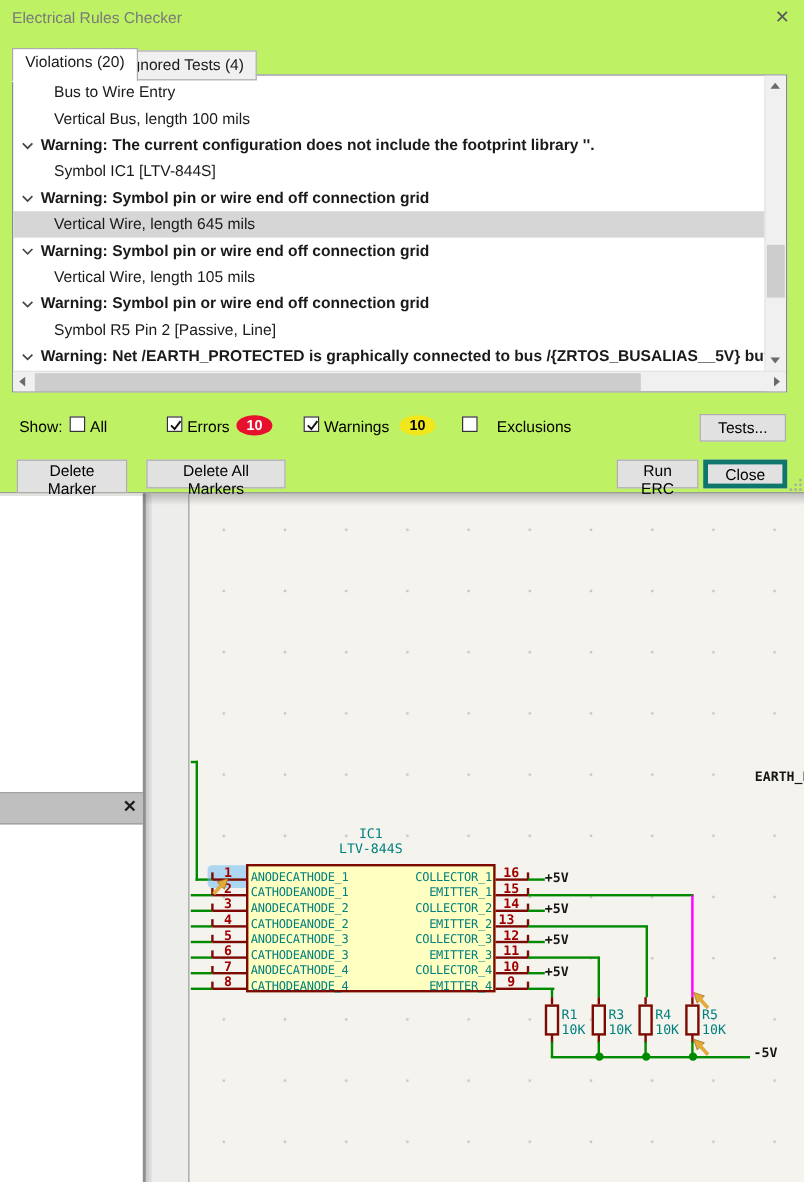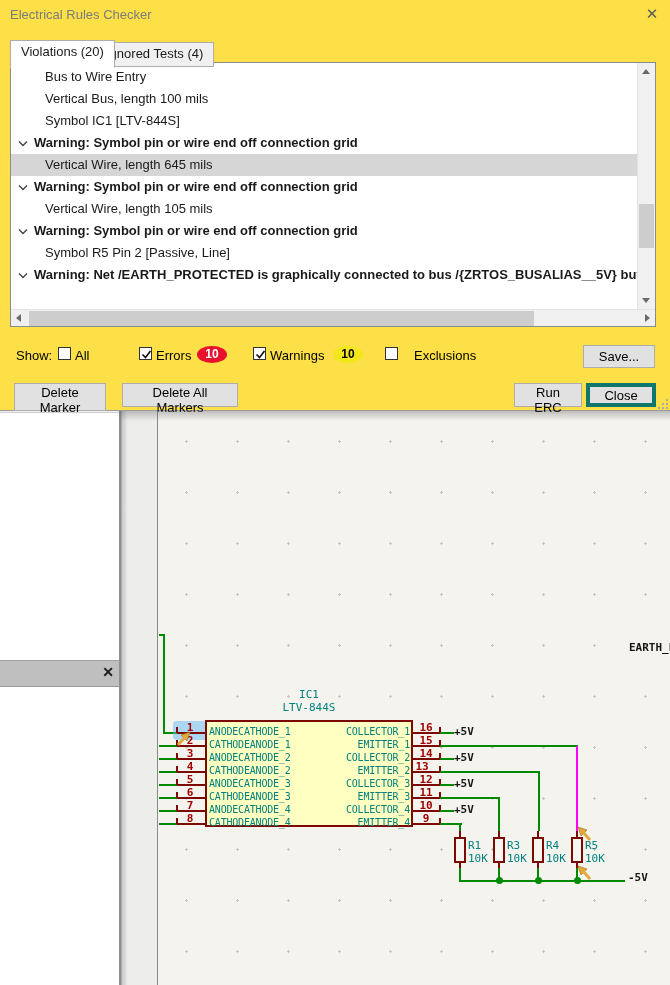--- a/index.html
+++ b/index.html
@@ -1,21 +1,21 @@
 <!DOCTYPE html>
 <html><head>
 <meta charset="utf-8">
 <style>
   html,body{margin:0;padding:0;}
   body{width:670px;height:985px;overflow:hidden;background:#F0F0F0;
        font-family:"Liberation Sans",sans-serif;-webkit-font-smoothing:antialiased;position:relative;}
   #app{position:absolute;inset:0;}
 
   
-  .dialog{position:absolute;left:0;top:0;width:670px;height:410px;background:#fde047;
+  .dialog{position:absolute;left:0;top:0;width:670px;height:410px;background:#bef264;
           border-bottom:1px solid #9B9B9B;}
   .titlebar{position:absolute;left:0;top:0;width:670px;height:30px;}
   .title{position:absolute;left:10px;top:7px;font-size:13px;color:#7A7A7A;}
   .close-x{position:absolute;right:9px;top:5px;font-size:15px;color:#5A5A5A;cursor:default;
            width:18px;text-align:center;}
   .tabs{position:absolute;left:10px;top:40px;height:23px;}
   .tab{position:absolute;font-size:13px;color:#1A1A1A;padding:3px 10px 4px 10px;
        border:1px solid #ACACAC;background:#F0F0F0;white-space:nowrap;}
   .tab.active{left:0;top:0;background:#FFFFFF;border-bottom:1px solid #FFFFFF;z-index:2;height:19px;}
   .tab.inactive{left:85px;top:2px;height:16px;z-index:1;}
@@ -111,20 +111,23 @@
 
     <div class="tabs">
       <div class="tab active">Violations (20)</div>
       <div class="tab inactive">Ignored Tests (4)</div>
     </div>
 
     <div class="listbox">
       <div class="rows">
         <div class="vrow child"><span>Bus to Wire Entry</span></div>
         <div class="vrow child"><span>Vertical Bus, length 100 mils</span></div>
+        <div class="vrow parent"><svg class="chev" width="10" height="7" viewBox="0 0 10 7">
+              <polyline points="1,1.5 5,5.5 9,1.5" fill="none" stroke="#444" stroke-width="1.4"></polyline>
+            </svg><span>Warning: The current configuration does not include the footprint library ''.</span></div>
         <div class="vrow child"><span>Symbol IC1 [LTV-844S]</span></div>
         <div class="vrow parent"><svg class="chev" width="10" height="7" viewBox="0 0 10 7">
               <polyline points="1,1.5 5,5.5 9,1.5" fill="none" stroke="#444" stroke-width="1.4"></polyline>
             </svg><span>Warning: Symbol pin or wire end off connection grid</span></div>
         <div class="vrow child selected"><span>Vertical Wire, length 645 mils</span></div>
         <div class="vrow parent"><svg class="chev" width="10" height="7" viewBox="0 0 10 7">
               <polyline points="1,1.5 5,5.5 9,1.5" fill="none" stroke="#444" stroke-width="1.4"></polyline>
             </svg><span>Warning: Symbol pin or wire end off connection grid</span></div>
         <div class="vrow child"><span>Vertical Wire, length 105 mils</span></div>
         <div class="vrow parent"><svg class="chev" width="10" height="7" viewBox="0 0 10 7">
@@ -168,21 +171,21 @@
       <span class="badge red" style="left:197px;background:#E8112D">10</span>
       <span class="cb" style="left:253px">
           <svg width="13" height="13" viewBox="0 0 13 13">
             <polyline points="2.5,6.5 5.5,9.5 10.5,3" fill="none" stroke="#111" stroke-width="1.6"></polyline>
           </svg>
         </span>
       <span class="flabel" style="left:270px">Warnings</span>
       <span class="badge yellow" style="left:333px;background:#F2E71C">10</span>
       <span class="cb" style="left:385px"></span>
       <span class="flabel" style="left:414px">Exclusions</span>
-      <button class="btn" style="left:583px;top:3px;width:72px;height:23px">Save...</button>
+      <button class="btn" style="left:583px;top:3px;width:72px;height:23px">Tests...</button>
     </div>
 
     <button class="btn" style="left:14px;top:383px;width:92px;height:28px">Delete Marker</button>
     <button class="btn" style="left:122px;top:383px;width:116px;height:24px">Delete All Markers</button>
     <button class="btn" style="left:514px;top:383px;width:68px;height:24px">Run ERC</button>
     <button class="btn default" style="left:586px;top:383px;width:70px;height:24px">Close</button>
     <div class="grip">
       <i style="right:0;bottom:0"></i>
         <i style="right:4px;bottom:0"></i>
         <i style="right:0;bottom:4px"></i>

